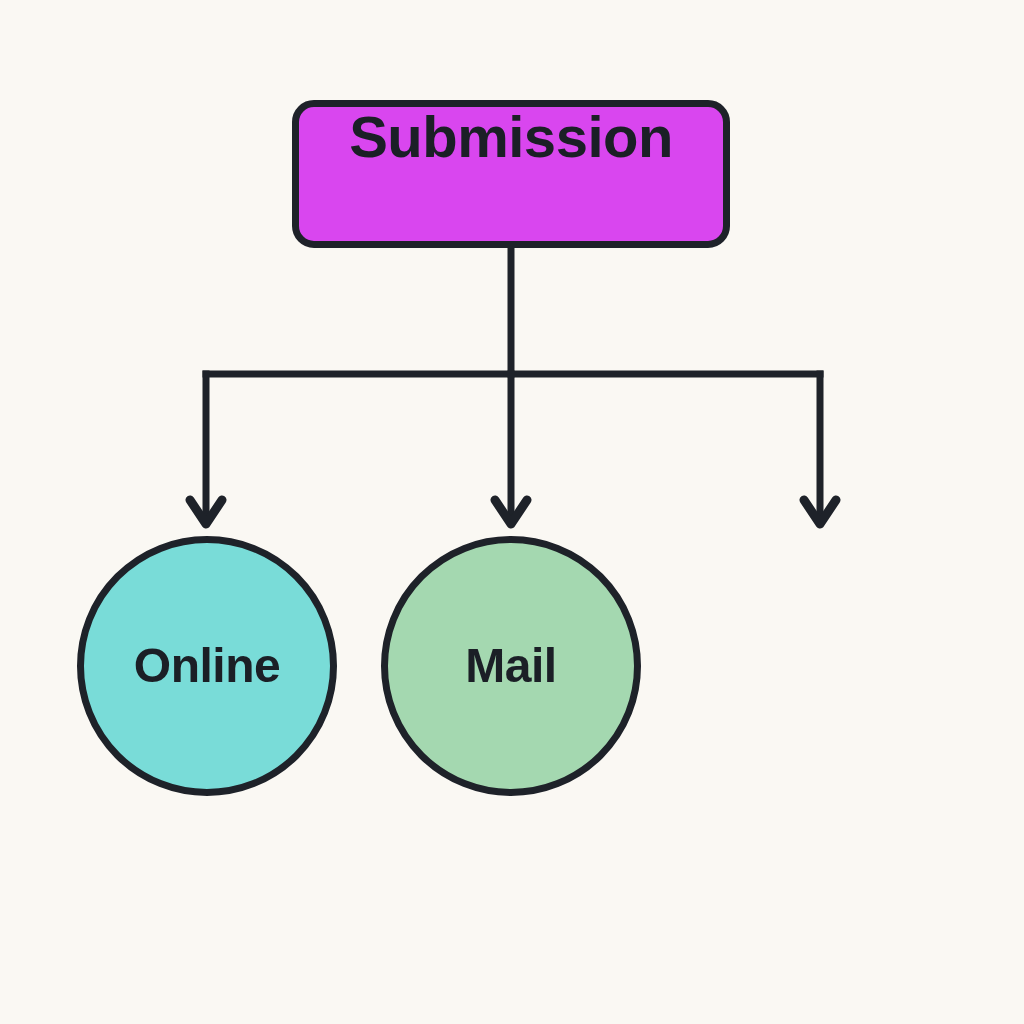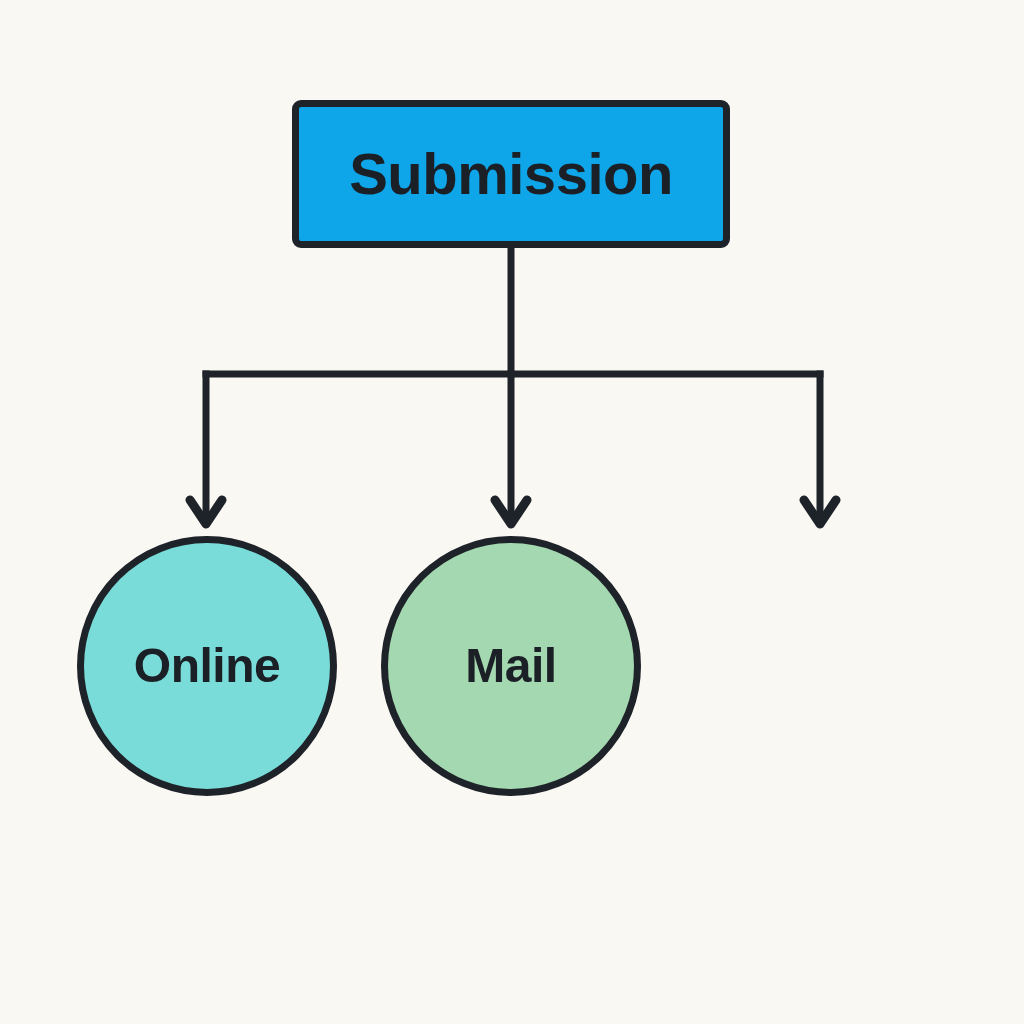--- a/index.html
+++ b/index.html
@@ -27,24 +27,23 @@
     height: 1024px;
   }
   .node-root-box {
     position: absolute;
     left: 292px;
     top: 100px;
     width: 438px;
     height: 148px;
     box-sizing: border-box;
     border: 7px solid #1e2229;
-    border-radius: 9px;
-    background: #0ea5e9;
+    border-radius: 22px;
+    background: #d946ef;
     display: flex;
-    align-items: center;
     justify-content: center;
   }
   .node-root-label {
     font-size: 58px;
     font-weight: 700;
     color: #1b1f26;
     letter-spacing: -0.5px;
     line-height: 1.05;
     text-align: center;
     white-space: nowrap;

